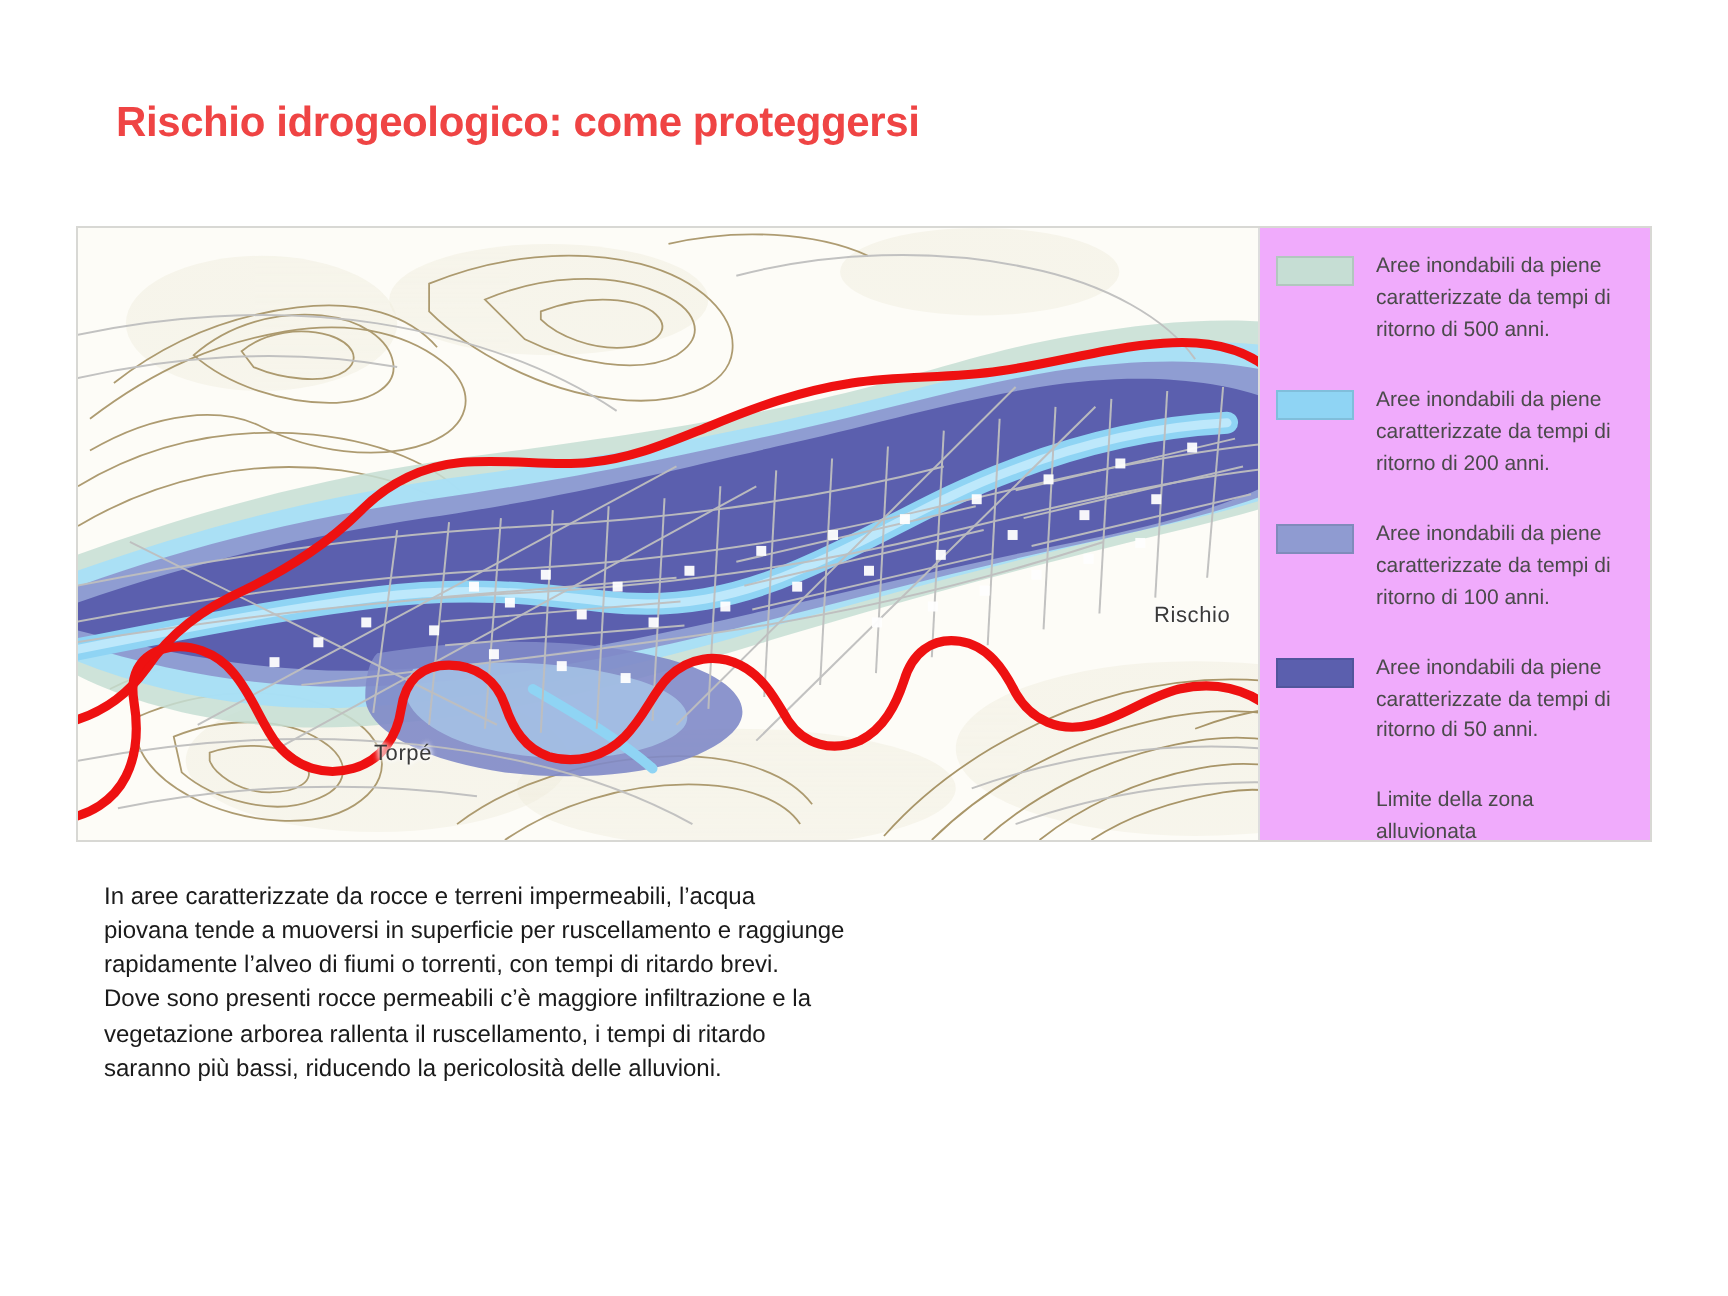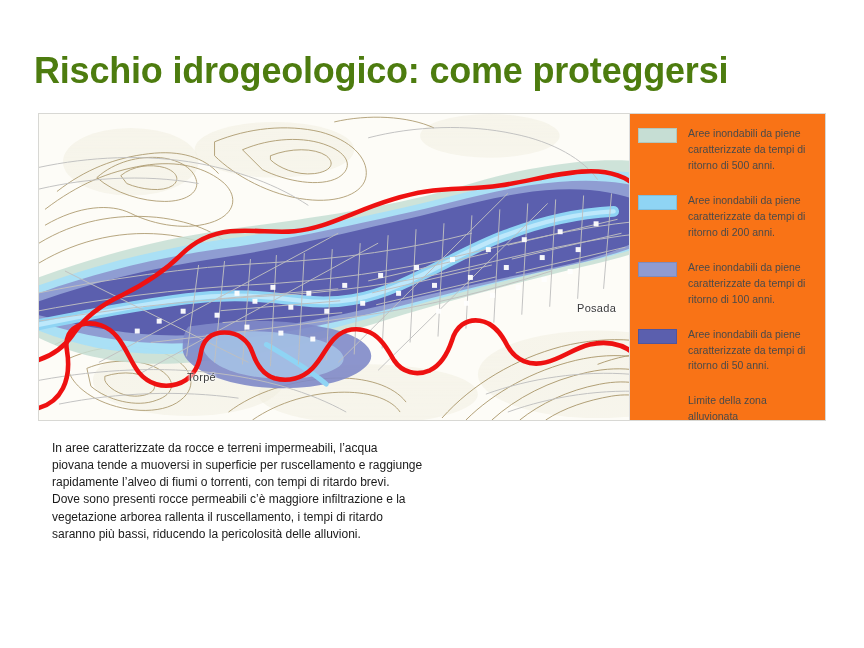--- a/index.html
+++ b/index.html
@@ -15,26 +15,26 @@
   .slide {
     position: relative;
     width: 864px;
     height: 648px;
     background: #ffffff;
   }
 
   
   .slide-title {
     position: absolute;
-    left: 34px;
+    left: 58px;
     top: 50px;
     width: 780px;
-    font-size: 36px;
+    font-size: 21px;
     font-weight: bold;
-    color: #4d7c0f;
+    color: #ef4444;
     letter-spacing: -0.2px;
     line-height: 1.15;
     white-space: nowrap;
   }
 
   
   .map-figure {
     position: absolute;
     left: 38px;
     top: 113px;
@@ -66,21 +66,21 @@
   .map-label.torpe { left: 148px; top: 257px; text-align: center; }
   .map-label.posada { left: 538px; top: 188px; }
 
   
   .legend {
     position: absolute;
     right: 0px;
     top: 0px;
     width: 196px;
     height: 308px;
-    background: #f97316;
+    background: #f0abfc;
     border-left: 1px solid #dddddd;
     box-sizing: border-box;
     padding: 12px 8px 8px 8px;
   }
 
   .legend-row {
     display: flex;
     align-items: flex-start;
     margin-bottom: 19px;
   }
@@ -345,21 +345,21 @@
                  C 306 216, 320 214, 332 220 C 344 226, 350 238, 356 248
                  C 364 260, 378 264, 392 258 C 404 252, 410 240, 414 228
                  C 418 214, 428 206, 442 208 C 456 210, 464 222, 470 234
                  C 478 248, 492 254, 508 250 C 524 246, 536 236, 552 232
                  C 570 228, 586 232, 598 242 C 612 254, 622 268, 634 278
                  C 648 290, 666 296, 686 294" fill="none" stroke="#ee1111" stroke-width="4.6" stroke-linecap="round" stroke-linejoin="round"></path>
       </g>
     </svg>
 
     <div class="map-label torpe">Torpé</div>
-    <div class="map-label posada">Posada</div>
+    <div class="map-label posada">Rischio</div>
 
     <div class="legend">
 
       <div class="legend-row">
         <span class="legend-swatch" style="background:#c6ded4;"></span>
         <span class="legend-text">Aree inondabili da piene
 caratterizzate da tempi di
 ritorno di 500 anni.</span>
       </div>
 

